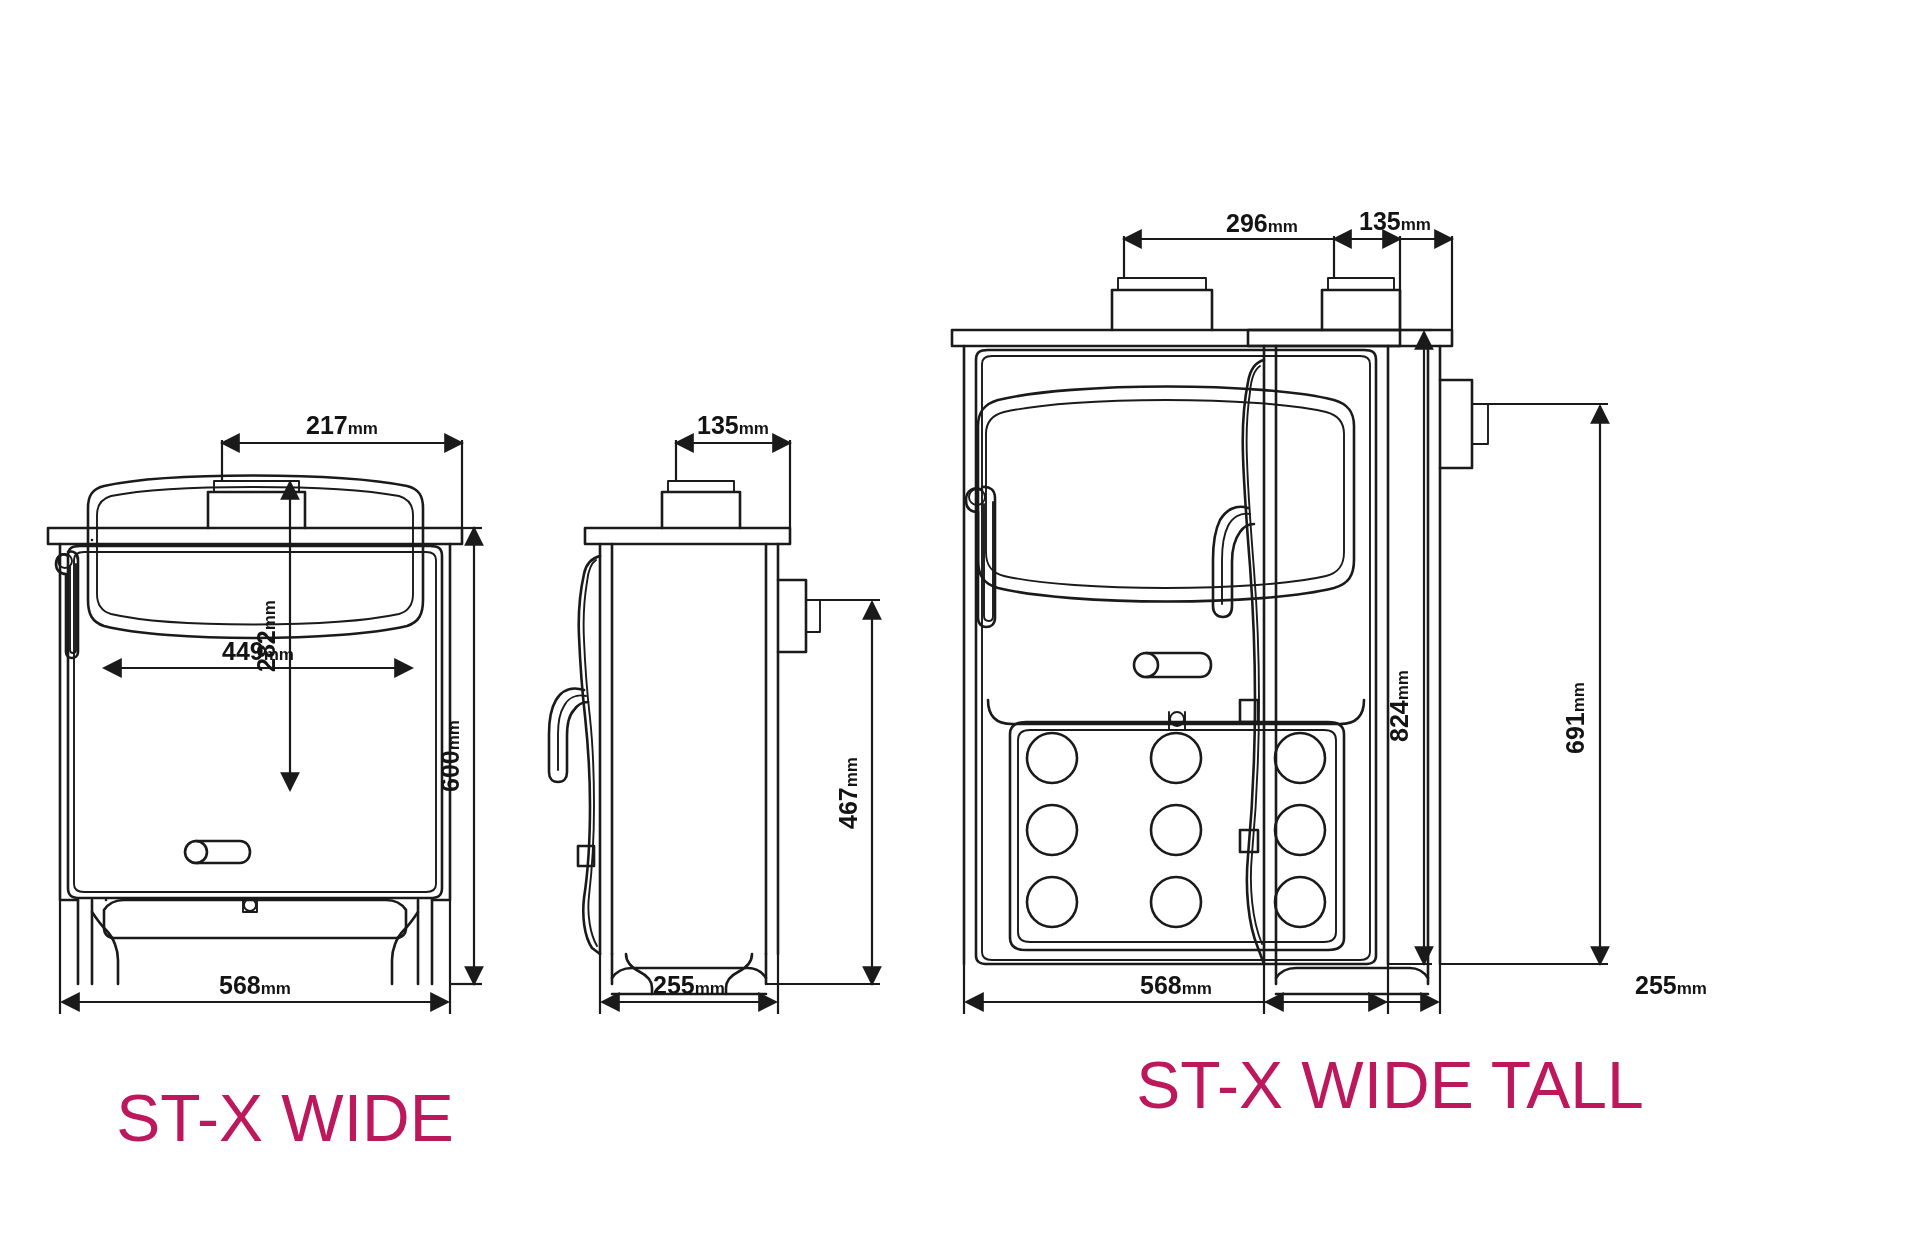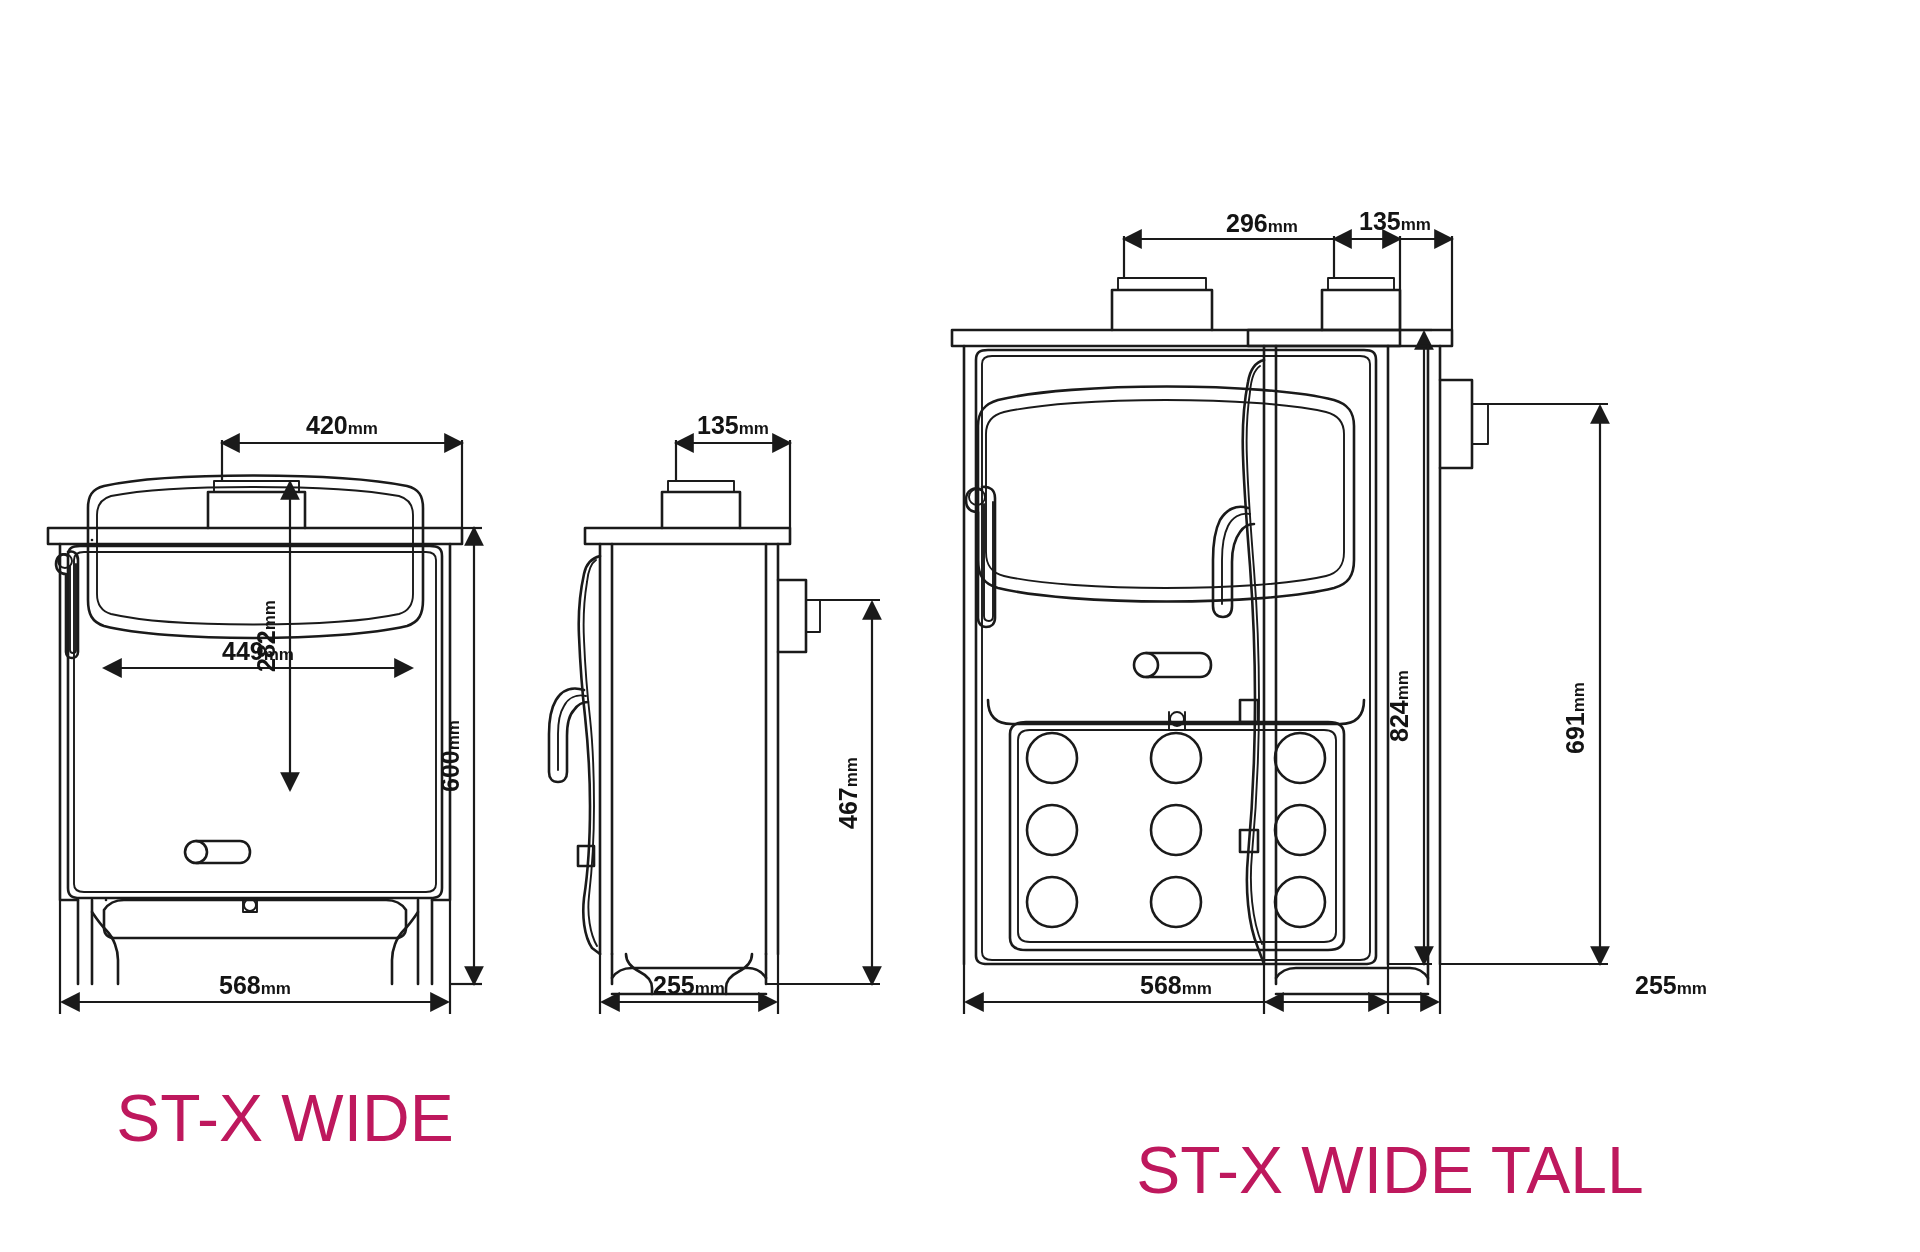--- a/index.html
+++ b/index.html
@@ -311,21 +311,21 @@
   </g>
 
   <g>
     <path class="dim" d="M1264,964 L1264,1014"></path>
     <path class="dim" d="M1440,964 L1440,1014"></path>
     <path class="dim" d="M1266,1002 L1438,1002" marker-start="url(#ah)" marker-end="url(#ah)"></path>
   </g>
 </svg>
 
 <div class="dimlabel" style="left:342px;top:411px;transform:translateX(-50%);">
-  <span class="num">420</span><span class="unit">mm</span>
+  <span class="num">217</span><span class="unit">mm</span>
 </div>
 
 <div class="dimlabel" style="left:258px;top:637px;transform:translateX(-50%);">
   <span class="num">449</span><span class="unit">mm</span>
 </div>
 
 <div class="dimlabel vert" style="left:281px;top:636px;transform:rotate(-90deg) translate(-50%,-100%);">
   <span class="num">282</span><span class="unit">mm</span>
 </div>
 
@@ -368,15 +368,15 @@
 <div class="dimlabel vert" style="left:1590px;top:718px;transform:rotate(-90deg) translate(-50%,-100%);">
   <span class="num">691</span><span class="unit">mm</span>
 </div>
 
 <div class="dimlabel" style="left:1671px;top:971px;transform:translateX(-50%);">
   <span class="num">255</span><span class="unit">mm</span>
 </div>
 
 <div class="caption" style="left:285px;top:1080px;transform:translateX(-50%);">ST-X WIDE</div>
 
-<div class="caption" style="left:1390px;top:1132px;transform:translateX(-50%);">ST-X WIDE TALL</div>
+<div class="caption" style="left:1390px;top:1047px;transform:translateX(-50%);">ST-X WIDE TALL</div>
 
 </div>
 
 </body></html>

